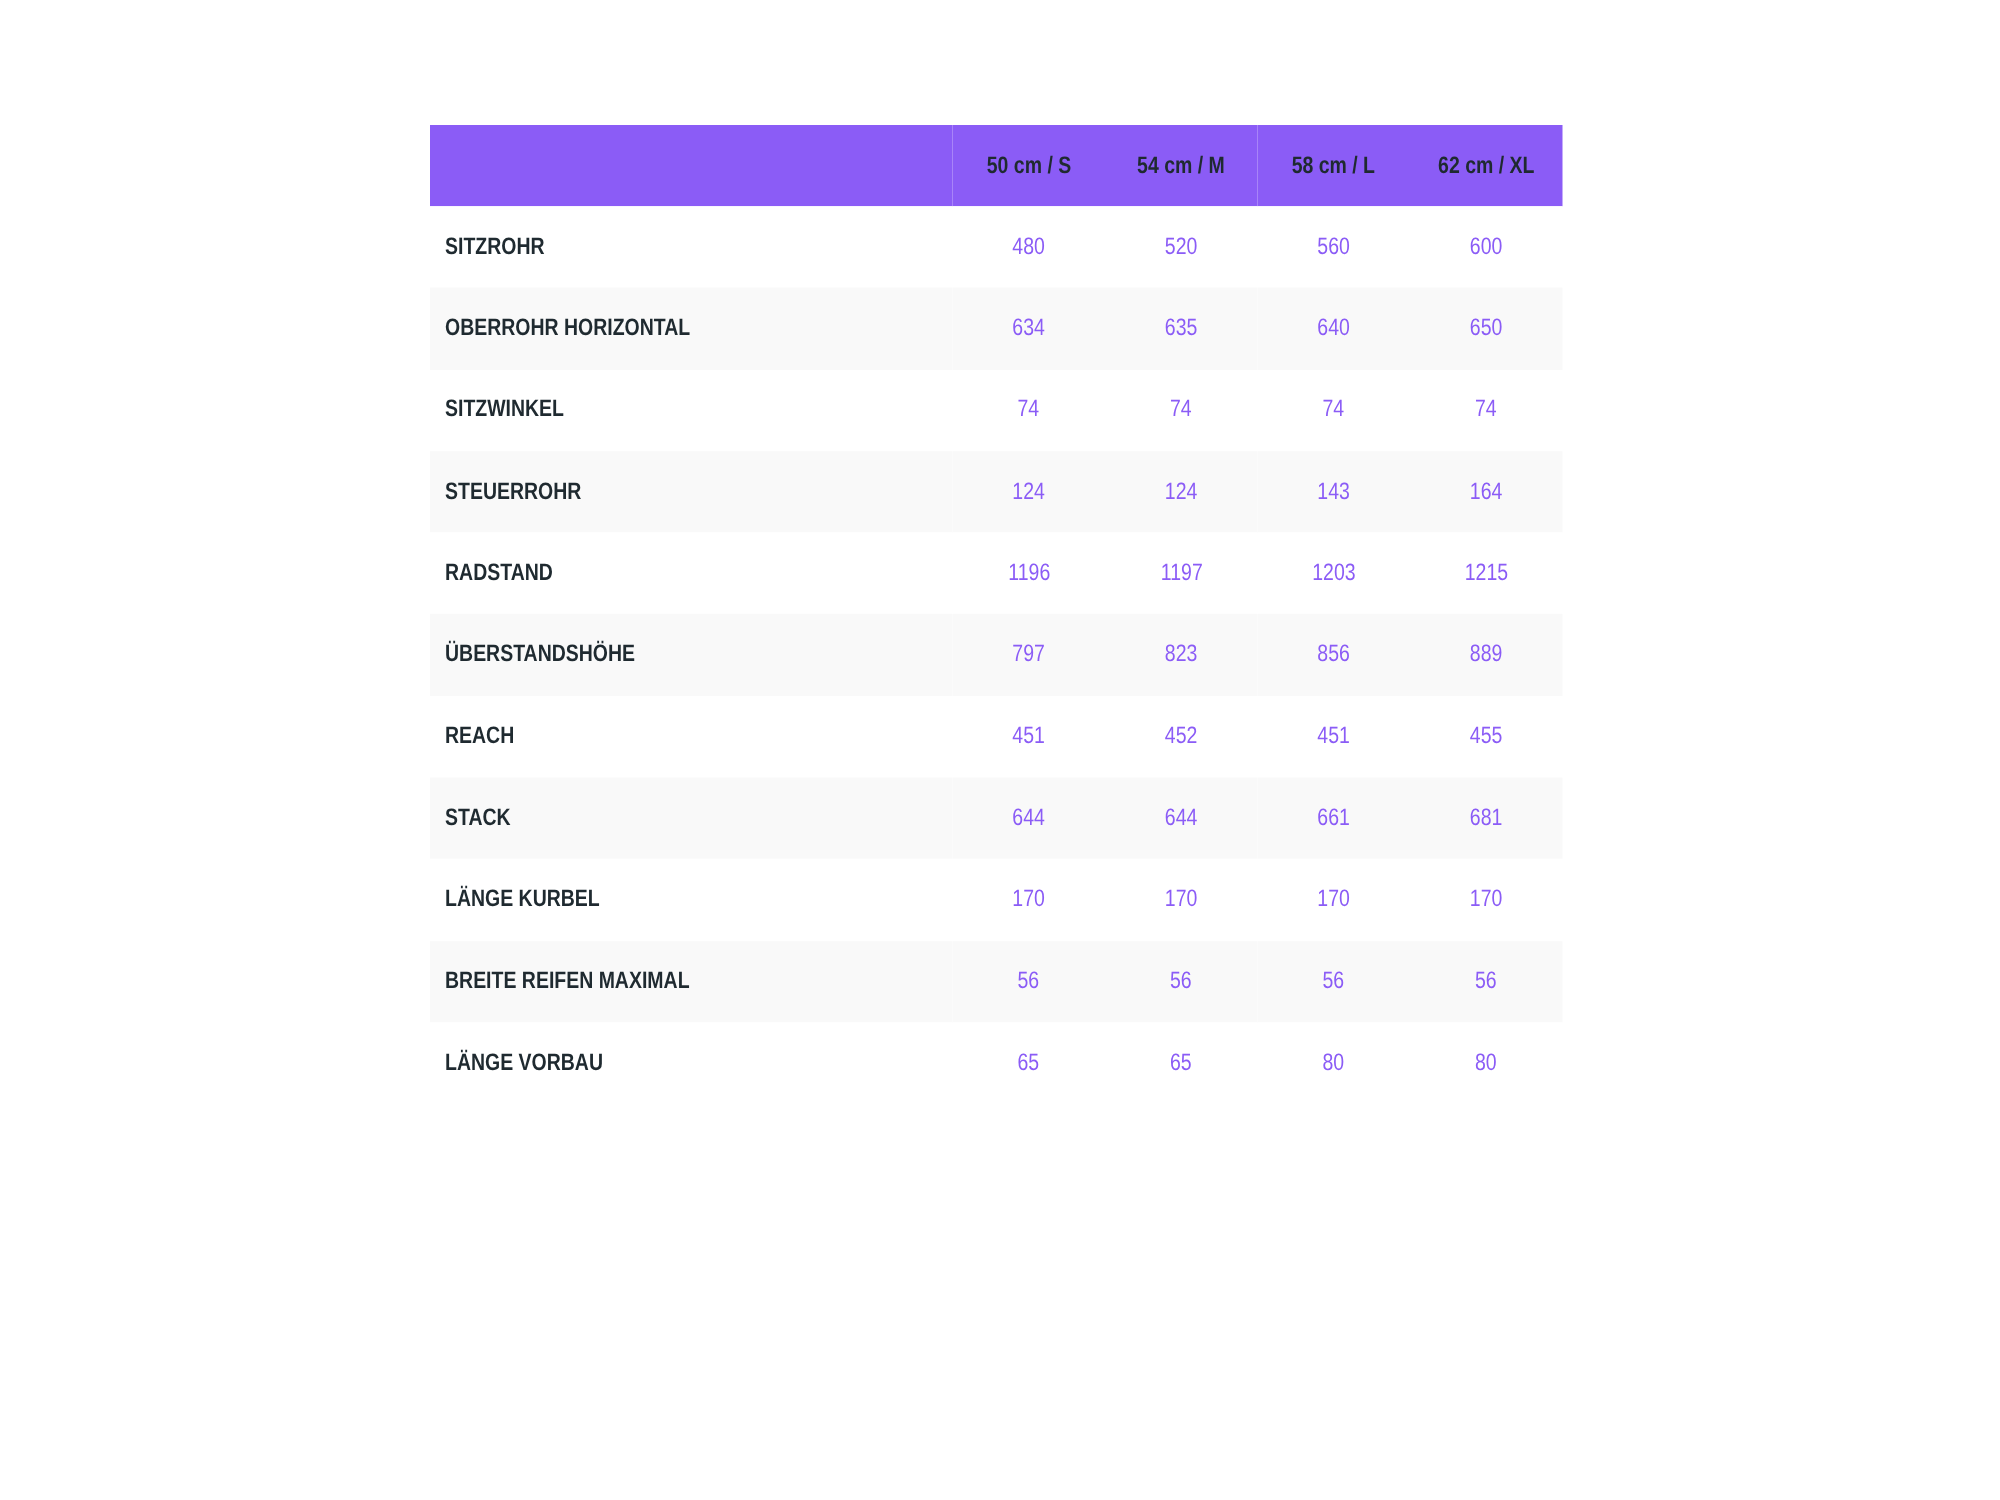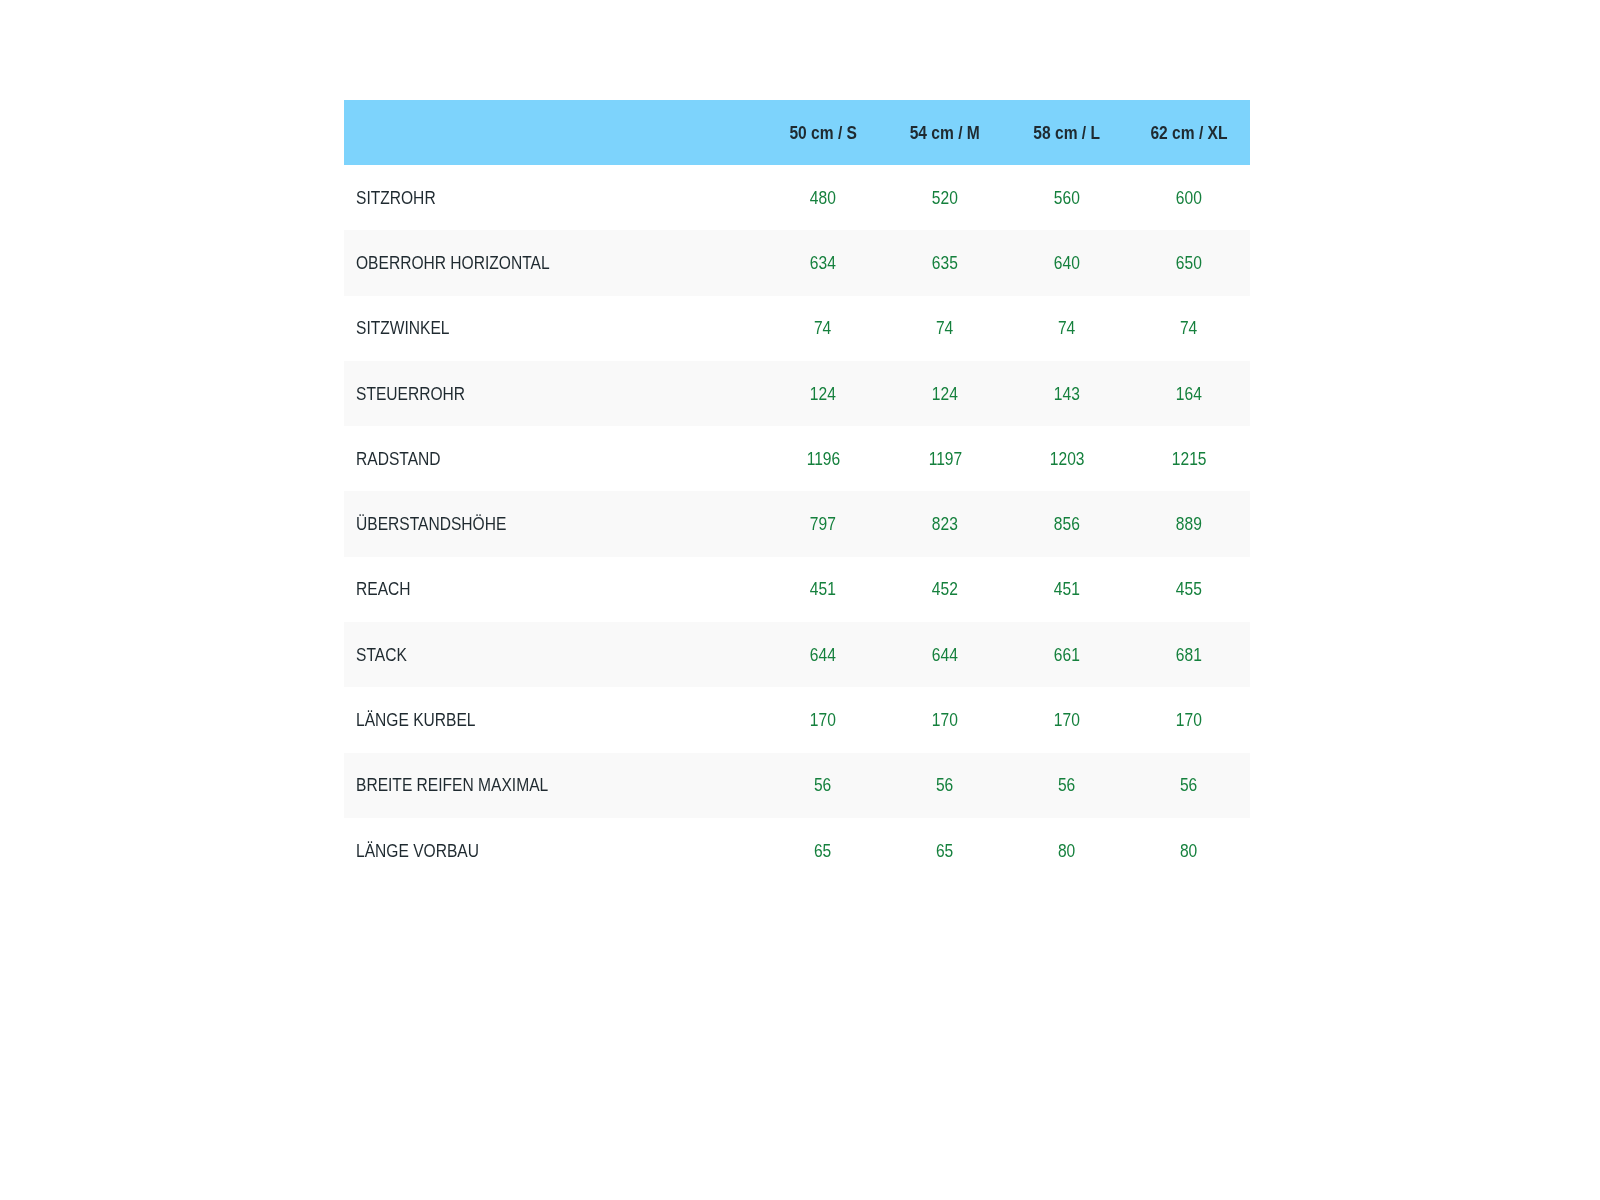--- a/index.html
+++ b/index.html
@@ -18,21 +18,21 @@
       position: absolute;
       left: 344px;
       top: 100px;
       width: 906px;
       border-collapse: collapse;
       table-layout: fixed;
     }
     .geo-table col.c-label { width: 418px; }
     .geo-table col.c-val { width: 122px; }
     .geo-table tr { height: 65.3px; }
-    .geo-table thead tr { height: 65px; background: #7dd3fc; }
+    .geo-table thead tr { height: 65px; background: #8b5cf6; }
     .geo-table tbody tr:nth-child(odd) { background: #ffffff; }
     .geo-table tbody tr:nth-child(even) { background: #f9f9f9; }
     .geo-table th, .geo-table td {
       padding: 0;
       vertical-align: middle;
       white-space: nowrap;
     }
     .cond {
       display: inline-block;
       transform: scaleX(0.82);
@@ -44,30 +44,30 @@
       transform-origin: center center;
     }
     th.size-head {
       text-align: center;
       font-weight: 700;
       font-size: 19px;
       color: #1f2a30;
     }
     td.row-label {
       padding-left: 12px;
-      font-weight: 400;
+      font-weight: 700;
       font-size: 19px;
       color: #1f2a30;
       text-align: left;
     }
     td.row-val {
       text-align: center;
       font-weight: 400;
       font-size: 19px;
-      color: #15803d;
+      color: #8b5cf6;
     }
   </style>
 </head>
 <body>
 
 <table class="geo-table">
   <colgroup>
     <col class="c-label">
     <col class="c-val">
     <col class="c-val">

